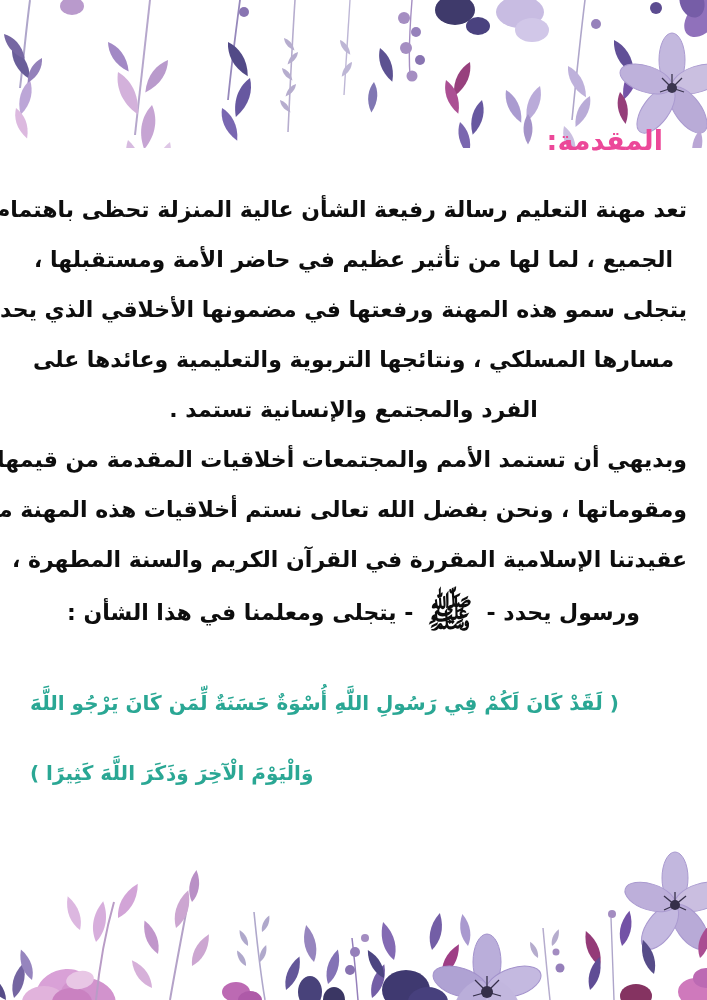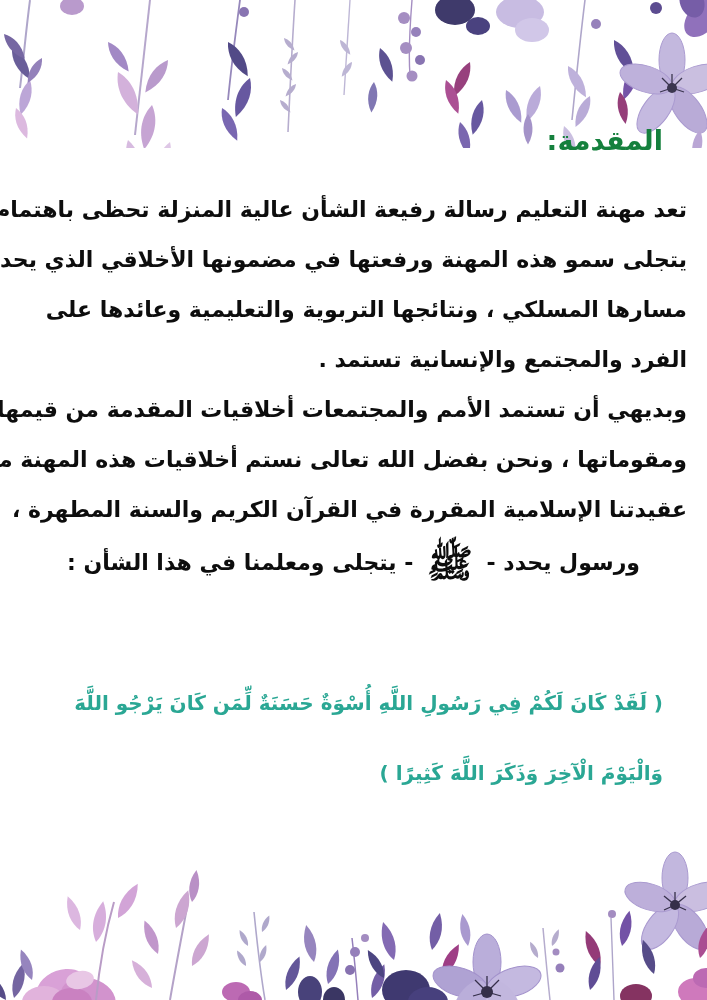--- a/index.html
+++ b/index.html
@@ -13,33 +13,34 @@
   }
   .floral{position:absolute;left:0;pointer-events:none;}
   .floral.top{top:0;}
   .floral.bottom{bottom:0;}
   .heading{
     position:absolute;
     top:120px;right:44px;
     direction:rtl;
     font-size:27px;line-height:42px;
     font-weight:bold;
-    color:#15803d;
+    color:#ec4899;
     white-space:nowrap;
   }
   .body-text{
     position:absolute;
     top:185px;left:20px;width:667px;
     direction:rtl;
     color:#0d0d0d;
     font-weight:bold;
     font-size:22px;
   }
   .body-line{
     height:50px;line-height:50px;
+    text-align:center;
     white-space:nowrap;
   }
   .prophet-line{
     height:56px;line-height:56px;
     text-align:center;
     white-space:nowrap;
   }
   .salla{
     font-size:38px;
     vertical-align:middle;
@@ -50,21 +51,21 @@
   .verse{
     position:absolute;
     top:668px;right:44px;left:30px;
     direction:rtl;
     color:#2aa794;
     font-weight:bold;
     font-size:20px;
   }
   .verse-line{
     height:70px;line-height:70px;
-    text-align:right;
+    text-align:left;
     white-space:nowrap;
   }
 </style>
 </head>
 <body>
 
 <div class="page">
 
   <svg class="floral top" width="707" height="148" viewBox="0 0 707 148" xmlns="http://www.w3.org/2000/svg">
     <defs>
@@ -160,20 +161,21 @@
 
       <use href="#lf" transform="translate(4,34) rotate(140) scale(0.9)" fill="#6a5a9a"></use>
       <ellipse cx="72" cy="6" rx="12" ry="9" fill="#b391c8"></ellipse>
     </g>
   </svg>
 
   <div class="heading">المقدمة:</div>
 
   <div class="body-text">
     <div class="body-line">تعد مهنة التعليم رسالة رفيعة الشأن عالية المنزلة تحظى باهتمام</div>
+    <div class="body-line">الجميع ، لما لها من تأثير عظيم في حاضر الأمة ومستقبلها ،</div>
     <div class="body-line">يتجلى سمو هذه المهنة ورفعتها في مضمونها الأخلاقي الذي يحدد</div>
     <div class="body-line">مسارها المسلكي ، ونتائجها التربوية والتعليمية وعائدها على</div>
     <div class="body-line">الفرد والمجتمع والإنسانية تستمد .</div>
     <div class="body-line">وبديهي أن تستمد الأمم والمجتمعات أخلاقيات المقدمة من قيمها</div>
     <div class="body-line">ومقوماتها ، ونحن بفضل الله تعالى نستم أخلاقيات هذه المهنة من</div>
     <div class="body-line">عقيدتنا الإسلامية المقررة في القرآن الكريم والسنة المطهرة ،</div>
     <div class="prophet-line">
       <span>ورسول يحدد - </span><span class="salla">ﷺ</span><span> - يتجلى ومعلمنا في هذا الشأن :</span>
     </div>
   </div>

